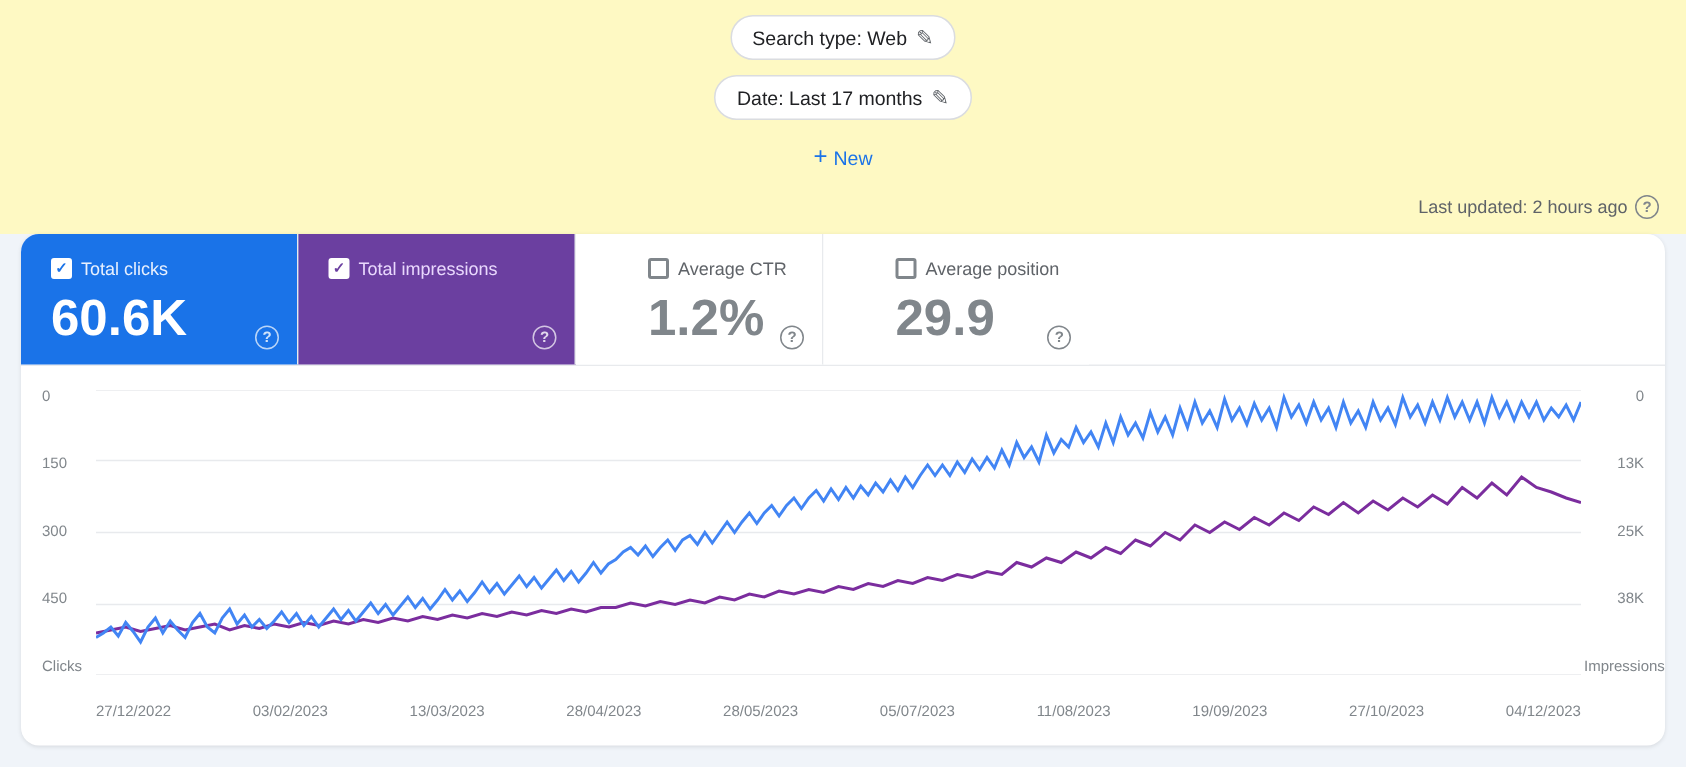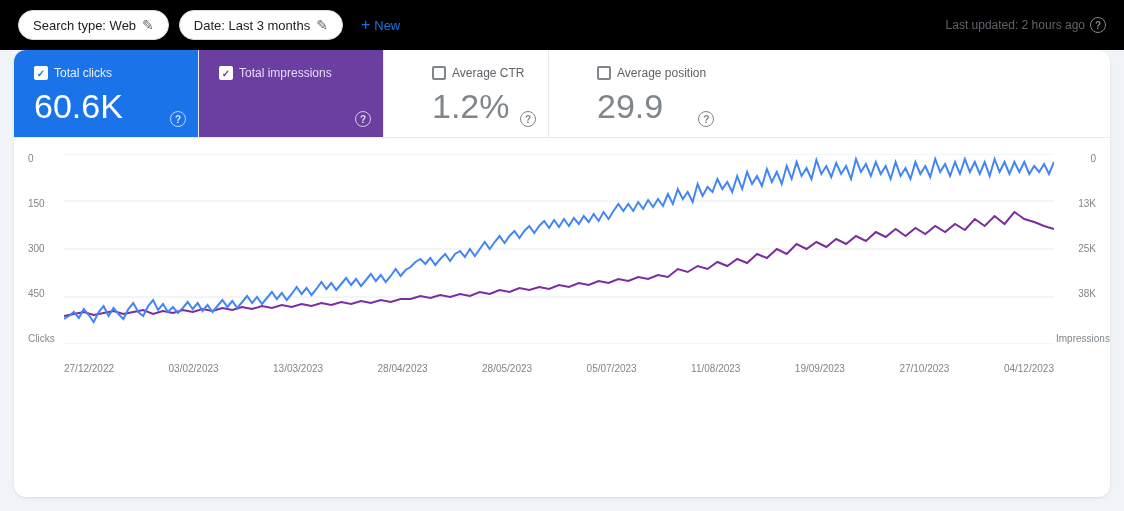--- a/index.html
+++ b/index.html
@@ -8,23 +8,25 @@
       font-family: 'Google Sans', Arial, sans-serif;
       font-size: 13px;
       color: #202124;
       min-height: 511px;
       display: flex;
       flex-direction: column;
       padding: 0;
     }
     .top-bar {
       display: flex;
+      align-items: center;
       padding: 10px 18px;
       gap: 10px;
-      background: #000000;
+      background: #fef9c3;
+      flex-direction: column;
     }
     .filter-btn {
       display: flex;
       align-items: center;
       gap: 6px;
       background: #fff;
       border: 1px solid #dadce0;
       border-radius: 20px;
       padding: 6px 14px;
       cursor: pointer;
@@ -106,21 +108,21 @@
       gap: 6px;
       font-size: 12px;
       font-weight: 500;
       margin-bottom: 8px;
     }
     .metric-card.active-blue .metric-label { color: #e8f0fe; }
     .metric-card.active-purple .metric-label { color: #e9d8fd; }
     .metric-card.inactive .metric-label { color: #5f6368; }
     .metric-value {
       font-size: 34px;
-      font-weight: 400;
+      font-weight: 700;
       line-height: 1.1;
     }
     .metric-card.active-blue .metric-value { color: #fff; }
     .metric-card.active-purple .metric-value { color: #fff; }
     .metric-card.inactive .metric-value { color: #80868b; }
     .metric-help {
       position: absolute;
       bottom: 10px;
       right: 12px;
     }
@@ -207,21 +209,21 @@
   </style>
 </head>
 <body>
 
 <div class="top-bar">
   <button class="filter-btn">
     <span>Search type: Web</span>
     <span class="edit-icon">✎</span>
   </button>
   <button class="filter-btn">
-    <span>Date: Last 3 months</span>
+    <span>Date: Last 17 months</span>
     <span class="edit-icon">✎</span>
   </button>
   <button class="new-btn">
     <span style="font-size:16px; font-weight:300;">+</span>
     <span>New</span>
   </button>
   <div class="last-updated">
     <span>Last updated: 2 hours ago</span>
     <span class="help-icon">?</span>
   </div>

